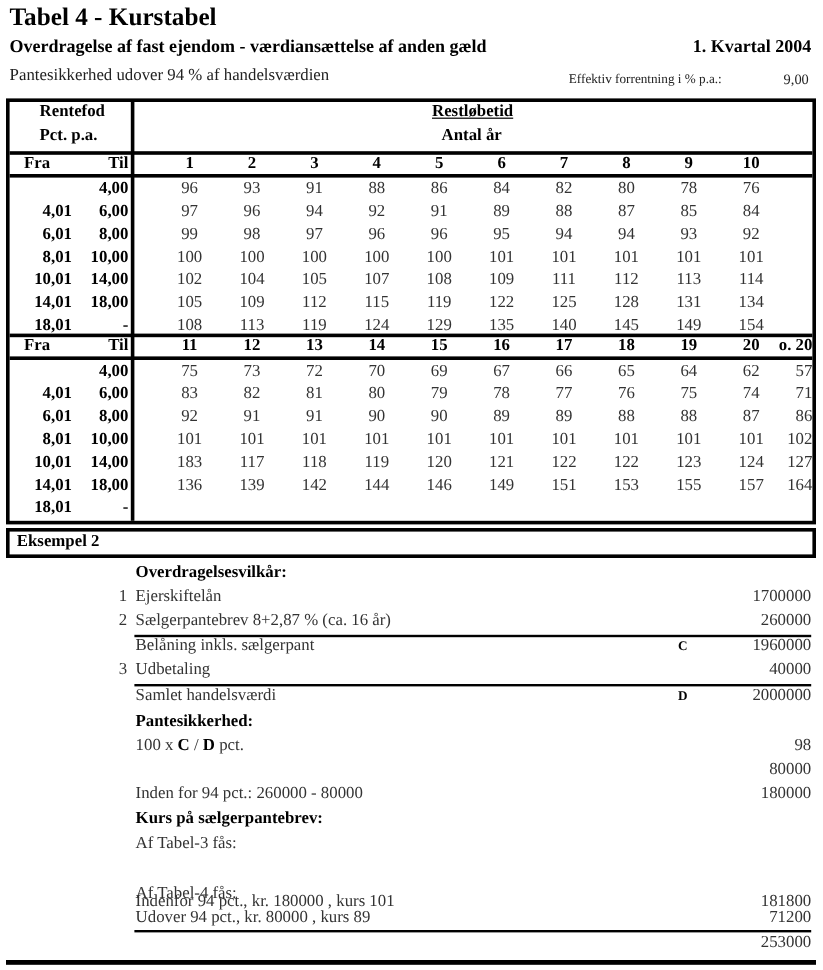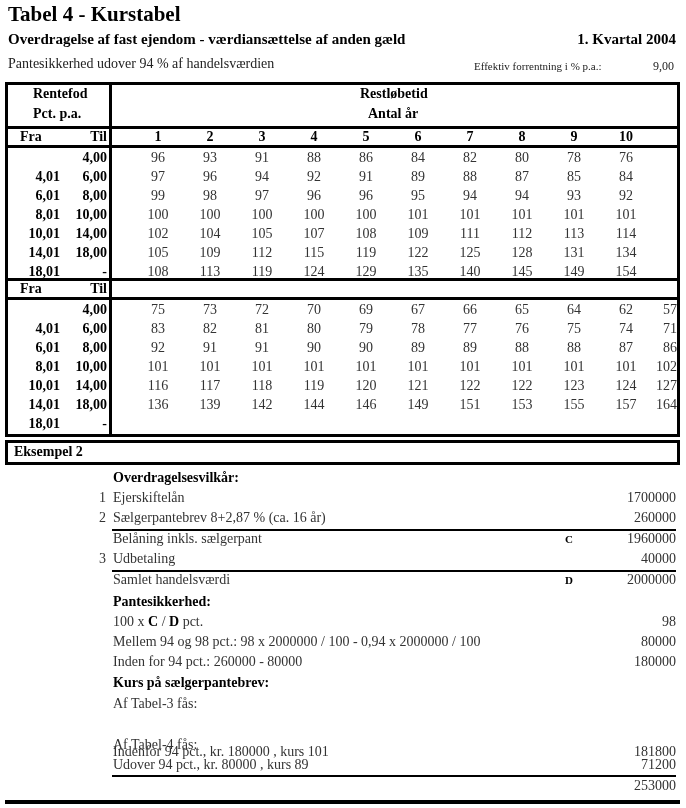--- a/index.html
+++ b/index.html
@@ -49,21 +49,21 @@
 <div class="abs quarter">1. Kvartal 2004</div>
 <div class="abs subnote">Pantesikkerhed udover 94 % af handelsværdien</div>
 <div class="abs rate-label">Effektiv forrentning i % p.a.:</div>
 <div class="abs rate-value">9,00</div>
 
 <div class="tbl">
   <div class="vdiv"></div>
 
   <div class="hdrtxt" style="left:25px; top:1px;">Rentefod</div>
   <div class="hdrtxt" style="left:25px; top:21px;">Pct. p.a.</div>
-  <div class="hdrtxt" style="left:352px; top:1px;">Restløbetid</div>
+  <div class="hdrtxt" style="left:352px; top:1px;text-decoration:underline;">Restløbetid</div>
   <div class="hdrtxt" style="left:360px; top:21px;">Antal år</div>
 
   <div class="hline" style="top:41px;"></div>
 
   <div class="row" style="top:44px; height:16px;">
     <span class="cell-fra hdr">Fra</span>
     <span class="cell-til">Til</span>
     <div class="vals" id="b1hdr">
         <span class="v hdr" style="left: 20px;">1</span>
         <span class="v hdr" style="left: 72px;">2</span>
@@ -199,20 +199,33 @@
           <span class="v" style="left: 488px;">154</span>
           <span class="v" style="left: 525px; width: 40px; text-align: right;"></span>
         </div>
       </div>
     </div>
 
   <div class="hline" style="top:193px;"></div>
   <div class="row" style="top:196px; height:16px;">
     <span class="cell-fra hdr">Fra</span>
     <span class="cell-til">Til</span>
+    <div class="vals" id="b2hdr">
+        <span class="v hdr" style="left: 20px;">11</span>
+        <span class="v hdr" style="left: 72px;">12</span>
+        <span class="v hdr" style="left: 124px;">13</span>
+        <span class="v hdr" style="left: 176px;">14</span>
+        <span class="v hdr" style="left: 228px;">15</span>
+        <span class="v hdr" style="left: 280px;">16</span>
+        <span class="v hdr" style="left: 332px;">17</span>
+        <span class="v hdr" style="left: 384px;">18</span>
+        <span class="v hdr" style="left: 436px;">19</span>
+        <span class="v hdr" style="left: 488px;">20</span>
+        <span class="v hdr" style="left: 525px; width: 40px; text-align: right;">o. 20</span>
+      </div>
   </div>
   <div class="hline" style="top:212px;"></div>
 
   <div id="block2-rows">
       <div class="row" style="top: 215px;">
         <span class="cell-fra"></span>
         <span class="cell-til">4,00</span>
         <div class="vals">
           <span class="v" style="left: 20px;">75</span>
           <span class="v" style="left: 72px;">73</span>
@@ -275,21 +288,21 @@
           <span class="v" style="left: 384px;">101</span>
           <span class="v" style="left: 436px;">101</span>
           <span class="v" style="left: 488px;">101</span>
           <span class="v" style="left: 525px; width: 40px; text-align: right;">102</span>
         </div>
       </div>
       <div class="row" style="top: 291px;">
         <span class="cell-fra">10,01</span>
         <span class="cell-til">14,00</span>
         <div class="vals">
-          <span class="v" style="left: 20px;">116</span>
+          <span class="v" style="left: 20px;">183</span>
           <span class="v" style="left: 72px;">117</span>
           <span class="v" style="left: 124px;">118</span>
           <span class="v" style="left: 176px;">119</span>
           <span class="v" style="left: 228px;">120</span>
           <span class="v" style="left: 280px;">121</span>
           <span class="v" style="left: 332px;">122</span>
           <span class="v" style="left: 384px;">122</span>
           <span class="v" style="left: 436px;">123</span>
           <span class="v" style="left: 488px;">124</span>
           <span class="v" style="left: 525px; width: 40px; text-align: right;">127</span>
@@ -364,21 +377,20 @@
 <div class="rule" style="top:570px;"></div>
 
 <div class="ex-line bold" style="top:594px;">
   <span class="txt">Pantesikkerhed:</span>
 </div>
 <div class="ex-line" style="top:614px;">
   <span class="txt"><span>100 x </span><b class="inl">C</b><span> / </span><b class="inl">D</b><span> pct.</span></span>
   <span class="amt">98</span>
 </div>
 <div class="ex-line" style="top:634px;">
-  <span class="txt">Mellem 94 og 98 pct.: 98 x 2000000 / 100 - 0,94 x 2000000 / 100</span>
   <span class="amt">80000</span>
 </div>
 <div class="ex-line" style="top:654px;">
   <span class="txt">Inden for 94 pct.: 260000 - 80000</span>
   <span class="amt">180000</span>
 </div>
 
 <div class="ex-line bold" style="top:675px;">
   <span class="txt">Kurs på sælgerpantebrev:</span>
 </div>

